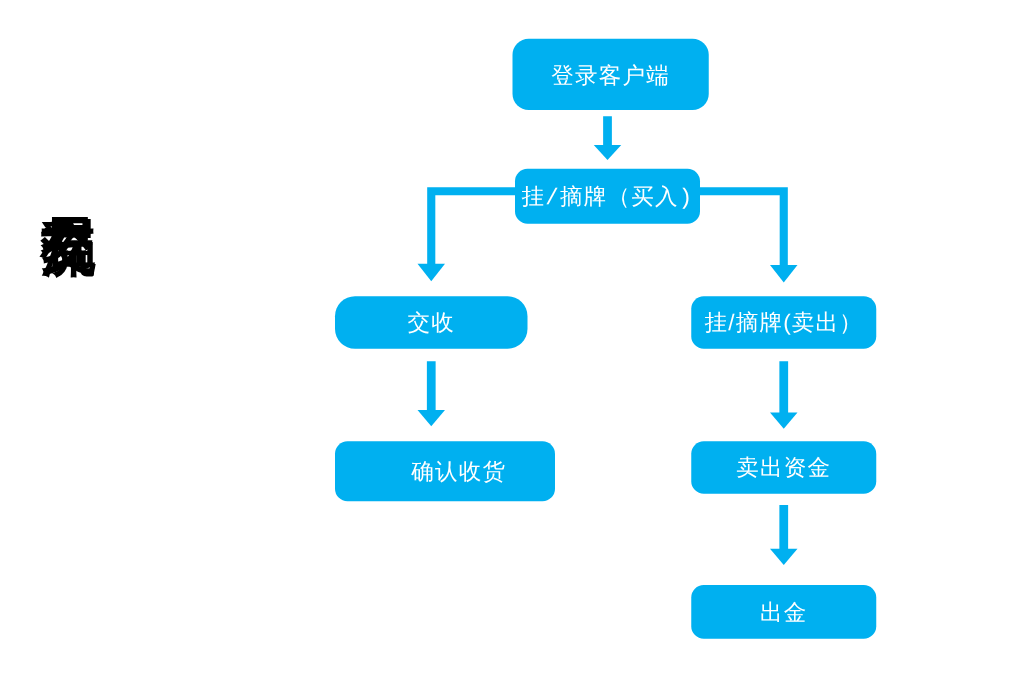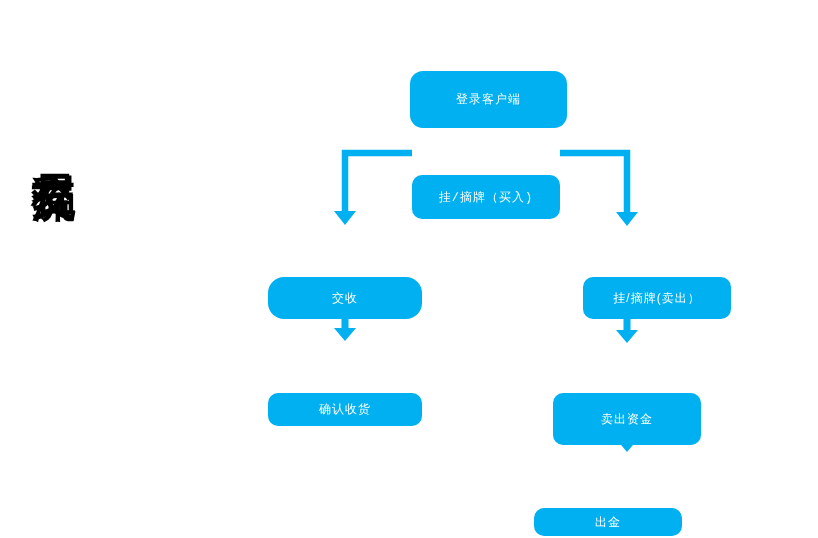--- a/index.html
+++ b/index.html
@@ -36,33 +36,32 @@
     height: 538px;
   }
   .node {
     position: absolute;
     background: #00b0f0;
     color: #ffffff;
     border-radius: 10px;
     display: flex;
     align-items: center;
     justify-content: center;
-    font-size: 12px;
+    font-size: 18px;
     letter-spacing: 1px;
     text-align: right;
     white-space: nowrap;
-    margin-top: 40px;
   }
   .node-login      { left: 410px; top:  31px; width: 157px; height: 57px; border-radius: 13px; }
   .node-list-buy   { left: 412px; top: 135px; width: 148px; height: 44px; font-family: Liberation Mono, monospace; }
   .node-settlement { left: 268px; top: 237px; width: 154px; height: 42px; border-radius: 16px; }
-  .node-confirm    { left: 268px; top: 353px; width: 154px; height: 33px; }
-  .node-list-sell  { left: 583px; top: 237px; width: 148px; height: 42px; }
-  .node-sell-funds { left: 553px; top: 353px; width: 148px; height: 52px; }
-  .node-withdraw   { left: 534px; top: 468px; width: 148px; height: 28px; }
+  .node-confirm    { left: 268px; top: 353px; width: 154px; height: 48px; padding-left: 22px; }
+  .node-list-sell  { left: 553px; top: 237px; width: 148px; height: 42px; }
+  .node-sell-funds { left: 553px; top: 353px; width: 148px; height: 42px; }
+  .node-withdraw   { left: 553px; top: 468px; width: 148px; height: 43px; }
   .arrow-shape { fill: #00b0f0; }
   .arrow-line  { stroke: #00b0f0; stroke-width: 6.5; fill: none; }
 </style>
 </head>
 <body>
 
 <div class="canvas">
 
   <div class="vtitle">交易流程</div>
 

